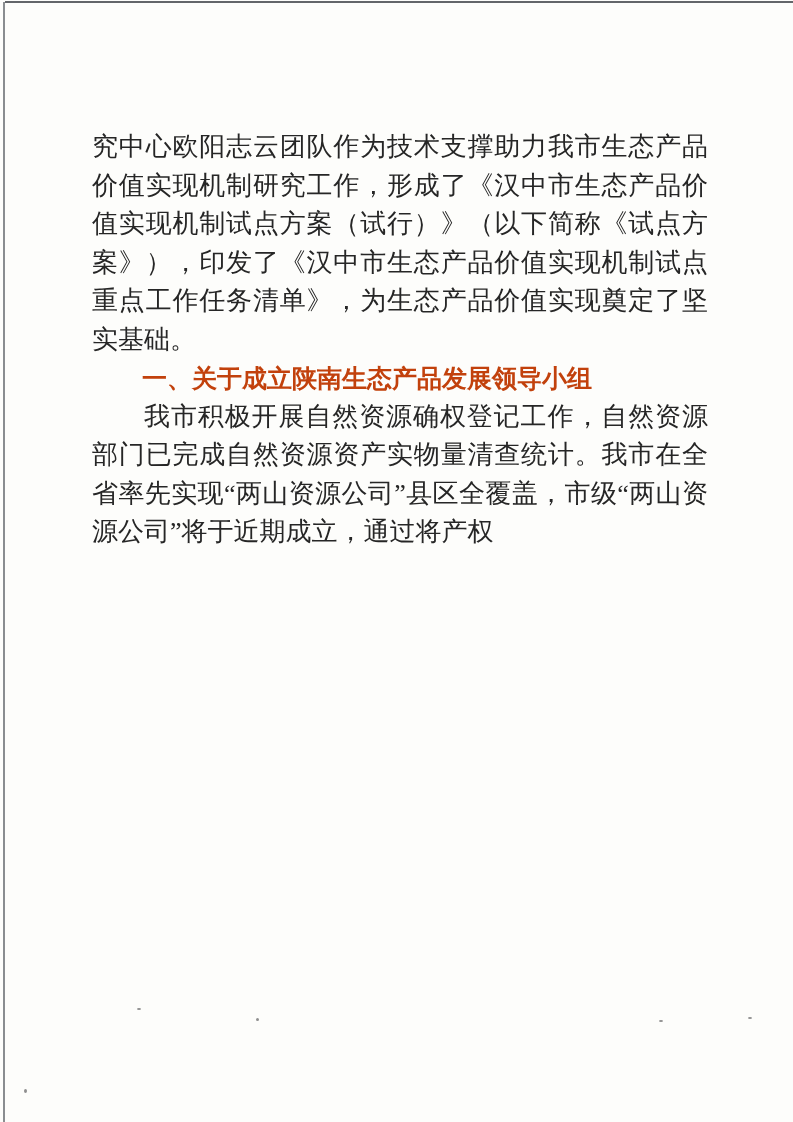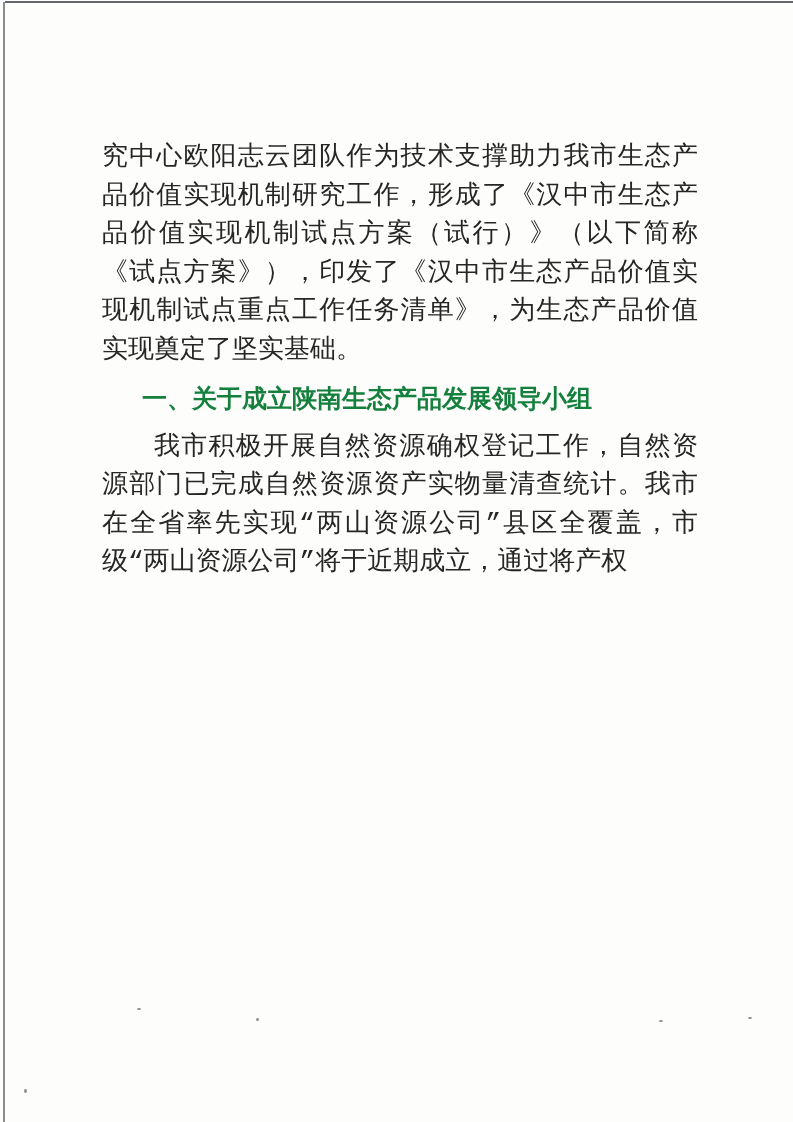--- a/index.html
+++ b/index.html
@@ -36,38 +36,38 @@
       width: 2px;
       background: #8a8d90;
     }
     .content {
       position: absolute;
       left: 92px;
       top: 128px;
       width: 616px;
     }
     p.body {
-      margin: 10px;
-      font-family: Liberation Mono, monospace;
+      margin: 0;
+      font-family: Liberation Serif, serif;
       font-size: 26px;
       line-height: 38.5px;
       color: #262626;
       text-align: justify;
       text-indent: 2em;
     }
     p.body.no-indent {
       text-indent: 0;
     }
     h2.heading {
       margin: 0;
       font-family: "Liberation Sans", "DejaVu Sans", sans-serif;
       font-size: 25px;
       line-height: 38.5px;
       font-weight: 700;
-      color: #15803d;
+      color: #c2410c;
       text-indent: 2em;
       white-space: nowrap;
       overflow: visible;
     }
     h2.heading.tight {
       letter-spacing: -0.8px;
     }
     .speck {
       position: absolute;
       background: #8f8f8f;

